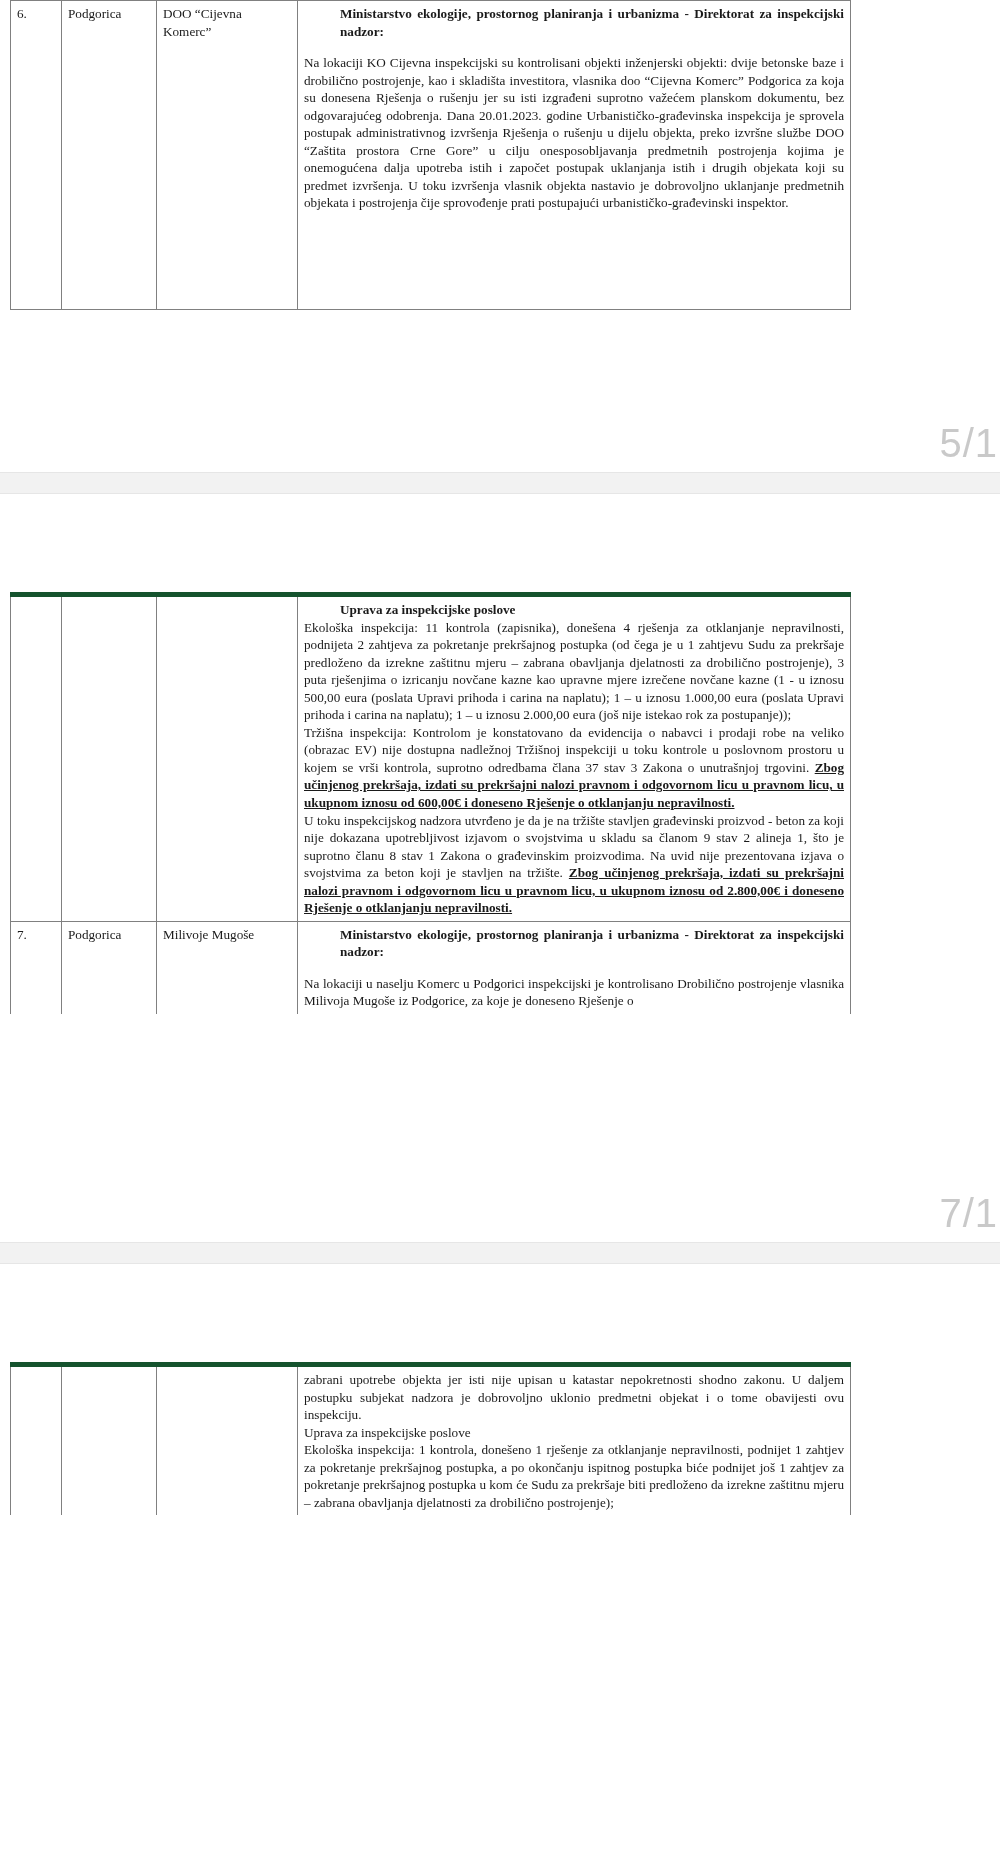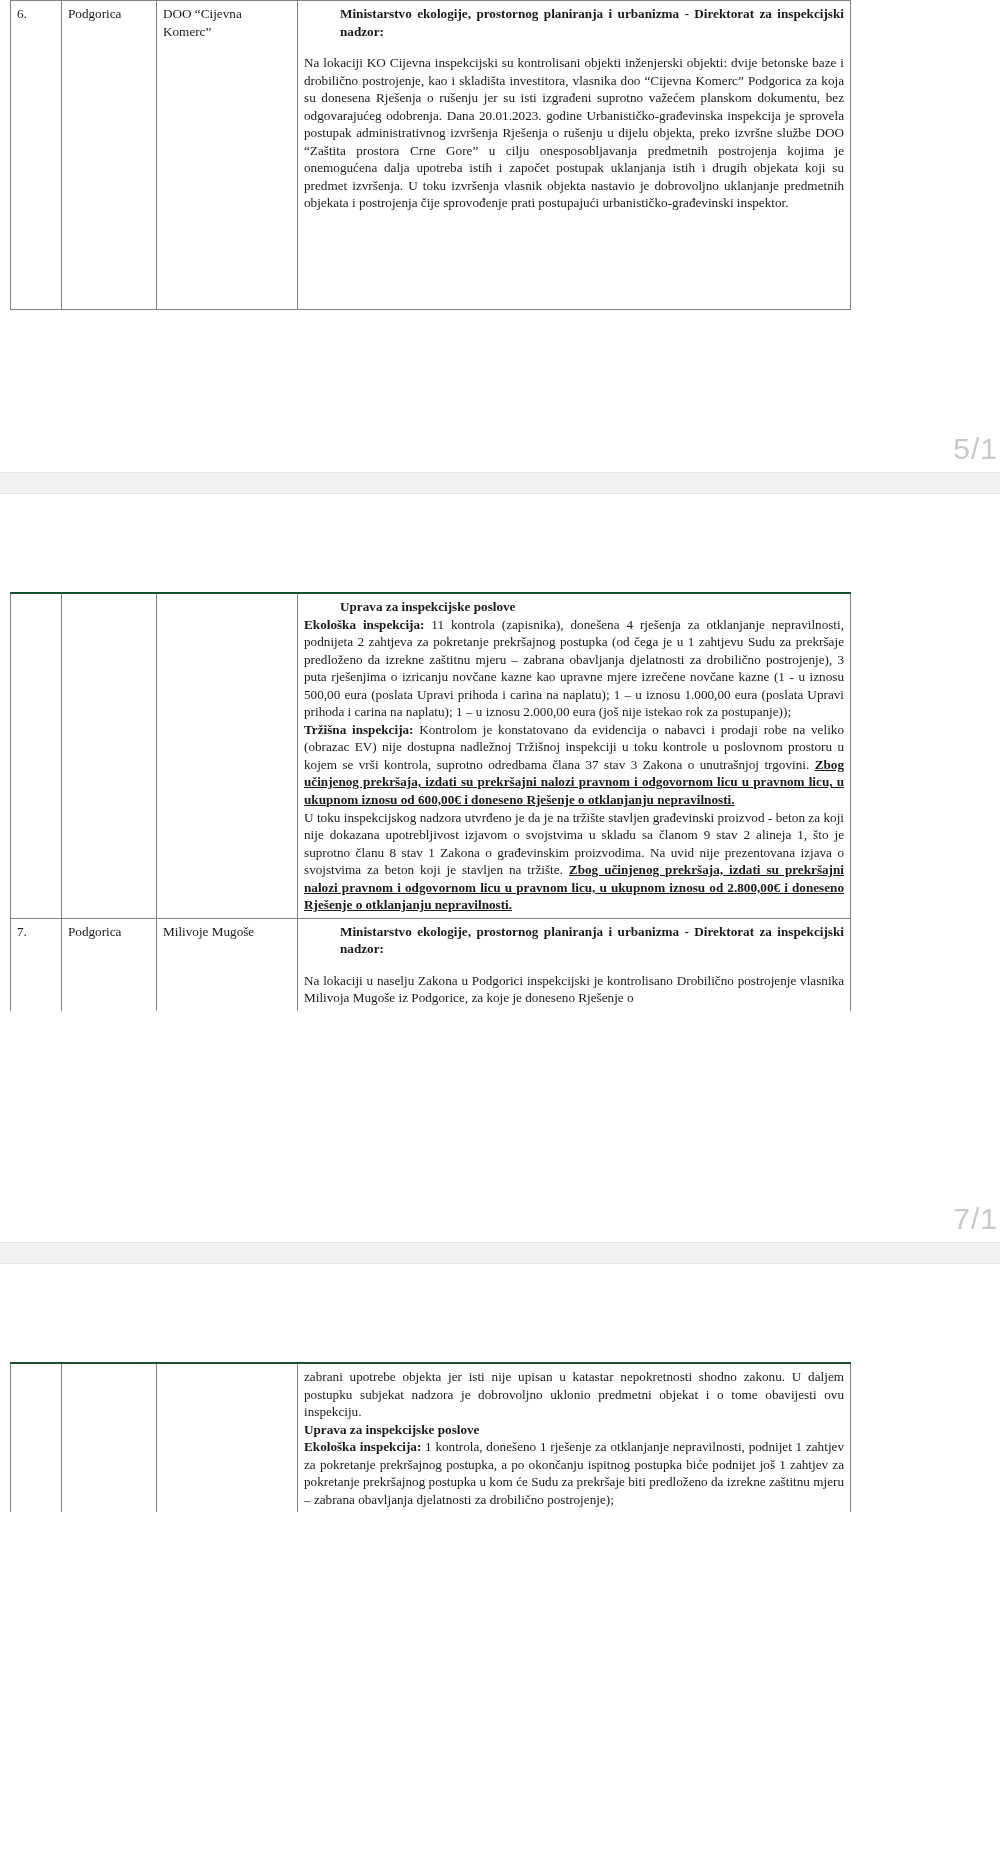--- a/index.html
+++ b/index.html
@@ -38,21 +38,21 @@
     background: #f2f2f2;
     border-top: 1px solid #e6e6e6;
     border-bottom: 1px solid #e6e6e6;
     box-sizing: border-box;
   }
   .page-number {
     position: absolute;
     right: 2px;
     bottom: 6px;
     font-family: "Liberation Sans", "DejaVu Sans", sans-serif;
-    font-size: 30px;
+    font-size: 40px;
     color: #c9c9c9;
     letter-spacing: 1px;
     white-space: nowrap;
     overflow: hidden;
   }
 
   
   table.rep {
     border-collapse: collapse;
     table-layout: fixed;
@@ -65,35 +65,35 @@
     vertical-align: top;
     padding: 4px 6px 4px 6px;
     line-height: 1.33;
   }
   td.c-num     { width: 38px;  text-align: left; }
   td.c-city    { width: 82px; }
   td.c-subject { width: 128px; margin-top: 45px; }
   td.c-body    { width: 540px; text-align: justify; }
 
   
-  table.rep.no-top > tbody > tr:first-child > td { border-top: 2px solid #14532d; }
+  table.rep.no-top > tbody > tr:first-child > td { border-top: 5px solid #14532d; }
   table.rep.cut-bottom > tbody > tr:last-child > td { border-bottom: none; }
 
   .hdr {
     font-weight: bold;
     display: block;
     text-align: justify;
     margin-left: 36px;
   }
   .spacer-line { display: block; height: 14px; }
   p.para {
     margin: 0;
     text-align: justify;
   }
-  .b { font-weight: bold; }
+  .b { font-weight: normal; }
   .bu { font-weight: bold; text-decoration: underline; }
 
   .tall-empty { height: 300px; }
 </style>
 </head>
 <body>
 
 <div class="doc-viewer">
 
   <div class="page" style="height:472px;">
@@ -148,21 +148,21 @@
           </td>
           <td class="c-city">
             <span>Podgorica</span>
           </td>
           <td class="c-subject">
             <span>Milivoje Mugoše</span>
           </td>
           <td class="c-body">
             <span class="hdr">Ministarstvo ekologije, prostornog planiranja i urbanizma - Direktorat za inspekcijski nadzor:</span>
             <span class="spacer-line"></span>
-            <p class="para">Na lokaciji u naselju Zakona u Podgorici inspekcijski je kontrolisano Drobilično postrojenje vlasnika Milivoja Mugoše iz Podgorice, za koje je doneseno Rješenje o</p>
+            <p class="para">Na lokaciji u naselju Komerc u Podgorici inspekcijski je kontrolisano Drobilično postrojenje vlasnika Milivoja Mugoše iz Podgorice, za koje je doneseno Rješenje o</p>
           </td>
         </tr>
       </tbody>
     </table>
 
     <div class="page-number">7/1</div>
   </div>
 
   <div class="page-sep"></div>
   <div class="page-gap" style="height:98px;"></div>

